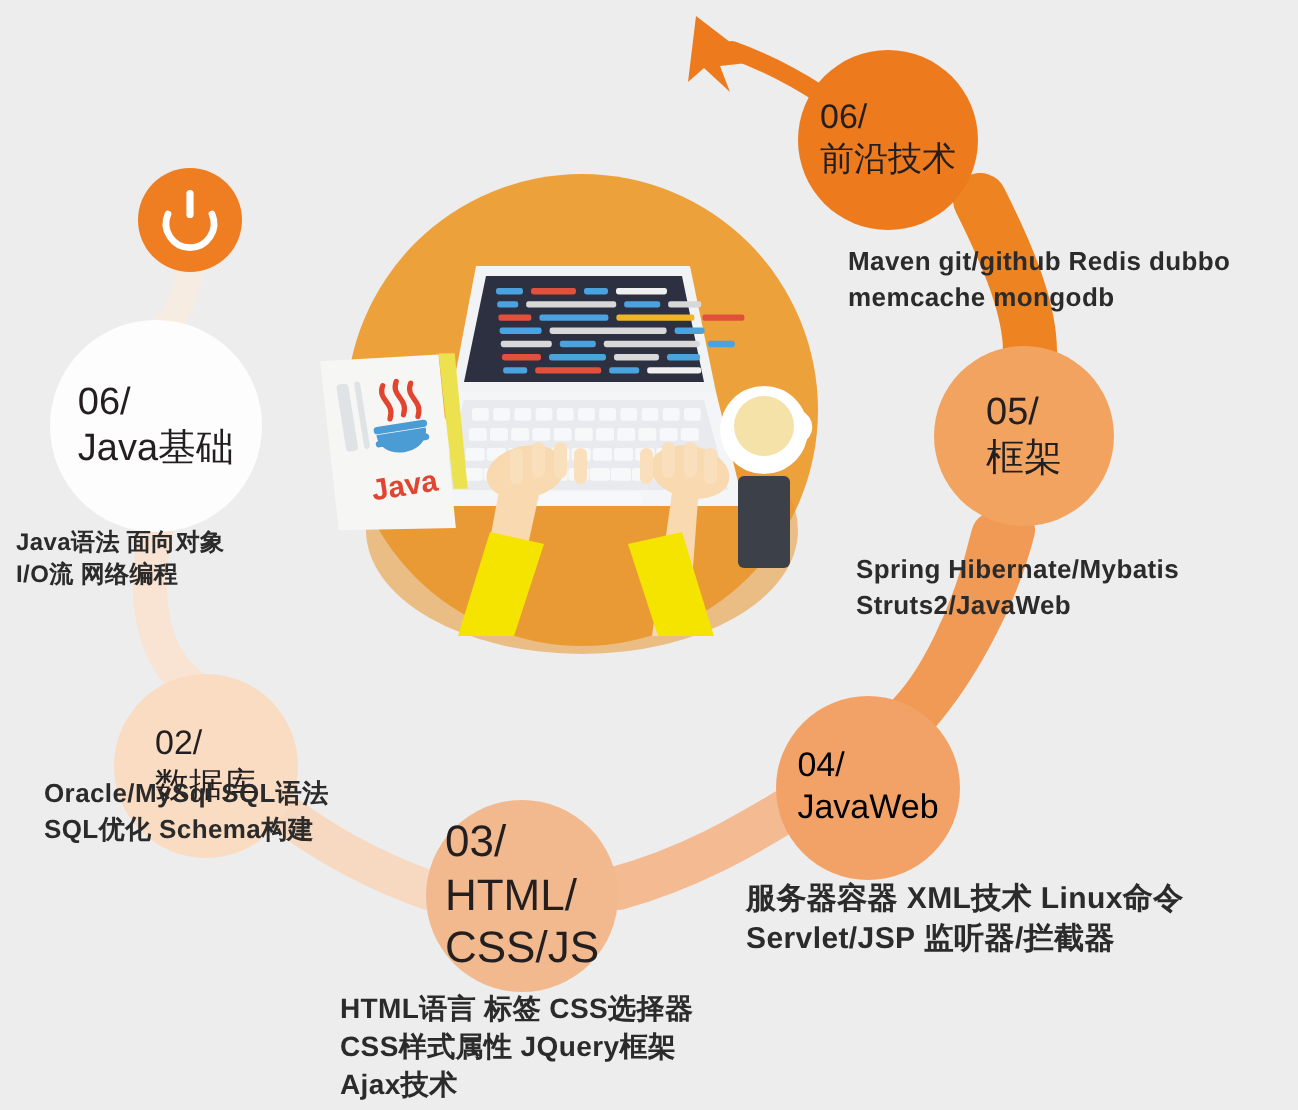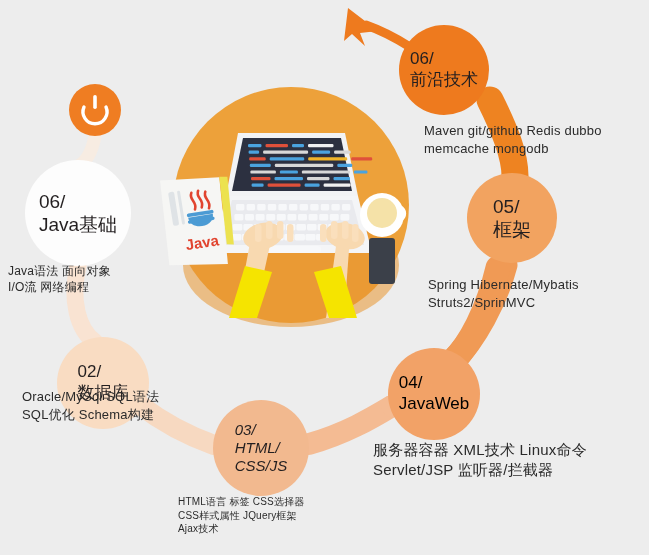--- a/index.html
+++ b/index.html
@@ -20,20 +20,21 @@
     line-height:1.22;
     pointer-events:none;
     white-space:pre-line;
   }
   .cap{
     position:absolute;
     color:#2b2b2b;
     line-height:1.35;
     white-space:pre-line;
     letter-spacing:.2px;
+    font-weight:bold;
   }
   .start-word{
     position:absolute;
     color:#ef7d22;
     font-size:31px;
     letter-spacing:1.5px;
     font-weight:400;
   }
 </style>
 </head>
@@ -184,38 +185,38 @@
         <path d="M 84 107 a 12 12 0 1 0 22 0" fill="none" stroke="#fff" stroke-width="3.4" stroke-linecap="round"></path>
         <rect x="93.2" y="95" width="3.6" height="14" rx="1.8" fill="#fff"></rect>
       </g>
   </svg>
 
   <div id="labels">
       <div class="node-label" style="font-size: 19px; color: rgb(35, 31, 32); left: 25px; top: 160px; width: 106px; height: 106px; display: flex; align-items: center; justify-content: center;">06/
 Java基础</div>
       <div class="node-label" style="font-size: 17px; color: rgb(35, 31, 32); left: 57px; top: 337px; width: 92px; height: 92px; display: flex; align-items: center; justify-content: center;">02/
 数据库</div>
-      <div class="node-label" style="font-size: 15px; color: rgb(35, 31, 32); left: 213px; top: 400px; width: 96px; height: 96px; display: flex; align-items: center; justify-content: center; font-style: italic;">03/
+      <div class="node-label" style="font-size: 22px; color: rgb(35, 31, 32); left: 213px; top: 400px; width: 96px; height: 96px; display: flex; align-items: center; justify-content: center;">03/
 HTML/
 CSS/JS</div>
       <div class="node-label" style="font-size: 17px; color: #000000; left: 388px; top: 348px; width: 92px; height: 92px; display: flex; align-items: center; justify-content: center;">04/
 JavaWeb</div>
       <div class="node-label" style="font-size: 19px; color: rgb(35, 31, 32); left: 467px; top: 173px; width: 90px; height: 90px; display: flex; align-items: center; justify-content: center;">05/
 框架</div>
       <div class="node-label" style="font-size: 17px; color: rgb(35, 31, 32); left: 399px; top: 25px; width: 90px; height: 90px; display: flex; align-items: center; justify-content: center;">06/
 前沿技术</div>
     </div>
   <div id="captions">
       <div class="cap" style="left: 8px; top: 263px; font-size: 12px;">Java语法 面向对象
 I/O流 网络编程</div>
       <div class="cap" style="left: 22px; top: 388px; font-size: 13px;">Oracle/MySql SQL语法
 SQL优化 Schema构建</div>
-      <div class="cap" style="left: 178px; top: 495px; font-size: 10px;">HTML语言 标签  CSS选择器
+      <div class="cap" style="left: 170px; top: 495px; font-size: 14px;">HTML语言 标签  CSS选择器
 CSS样式属性 JQuery框架
 Ajax技术</div>
       <div class="cap" style="left: 373px; top: 440px; font-size: 15px;">服务器容器 XML技术  Linux命令
 Servlet/JSP  监听器/拦截器</div>
       <div class="cap" style="left: 428px; top: 276px; font-size: 13px;">Spring  Hibernate/Mybatis
-Struts2/SprinMVC</div>
+Struts2/JavaWeb</div>
       <div class="cap" style="left: 424px; top: 122px; font-size: 13px;">Maven git/github Redis dubbo
 memcache mongodb</div>
     </div>
 </div>
 
 </body></html>

